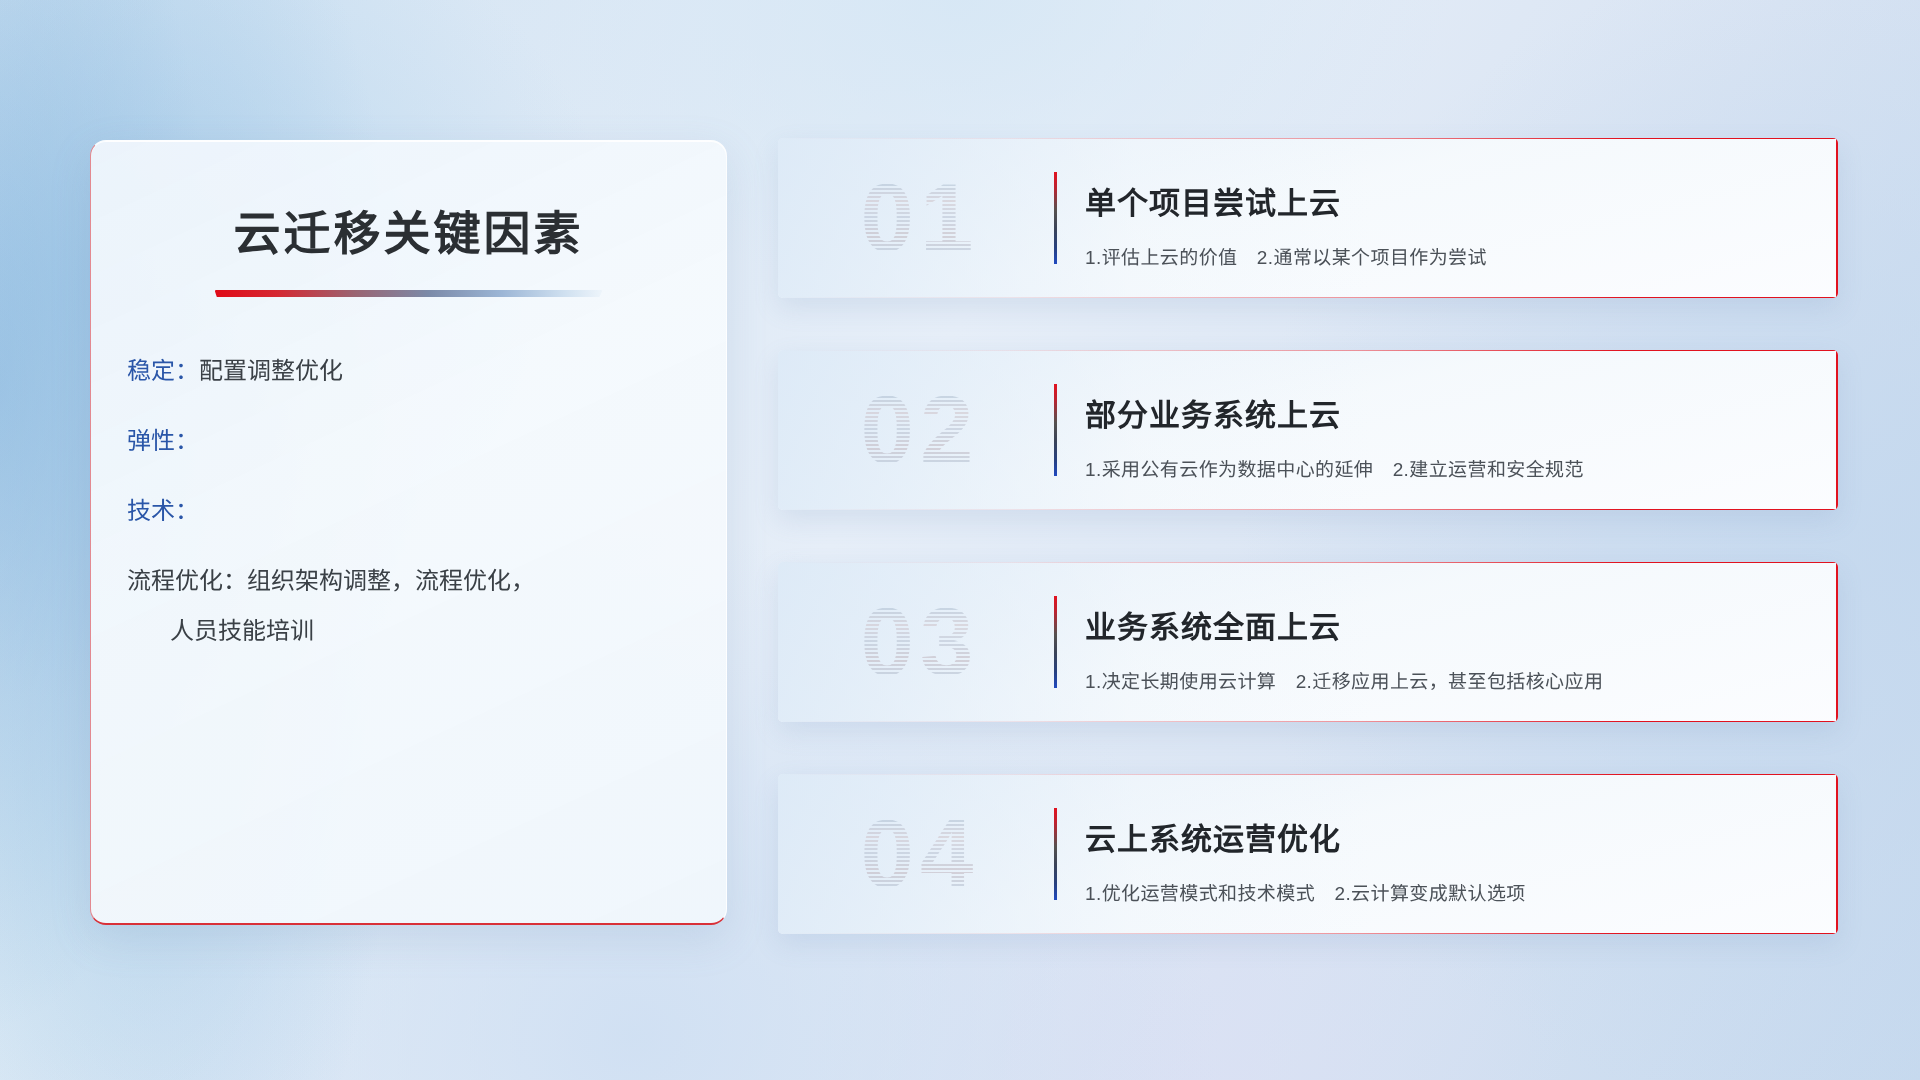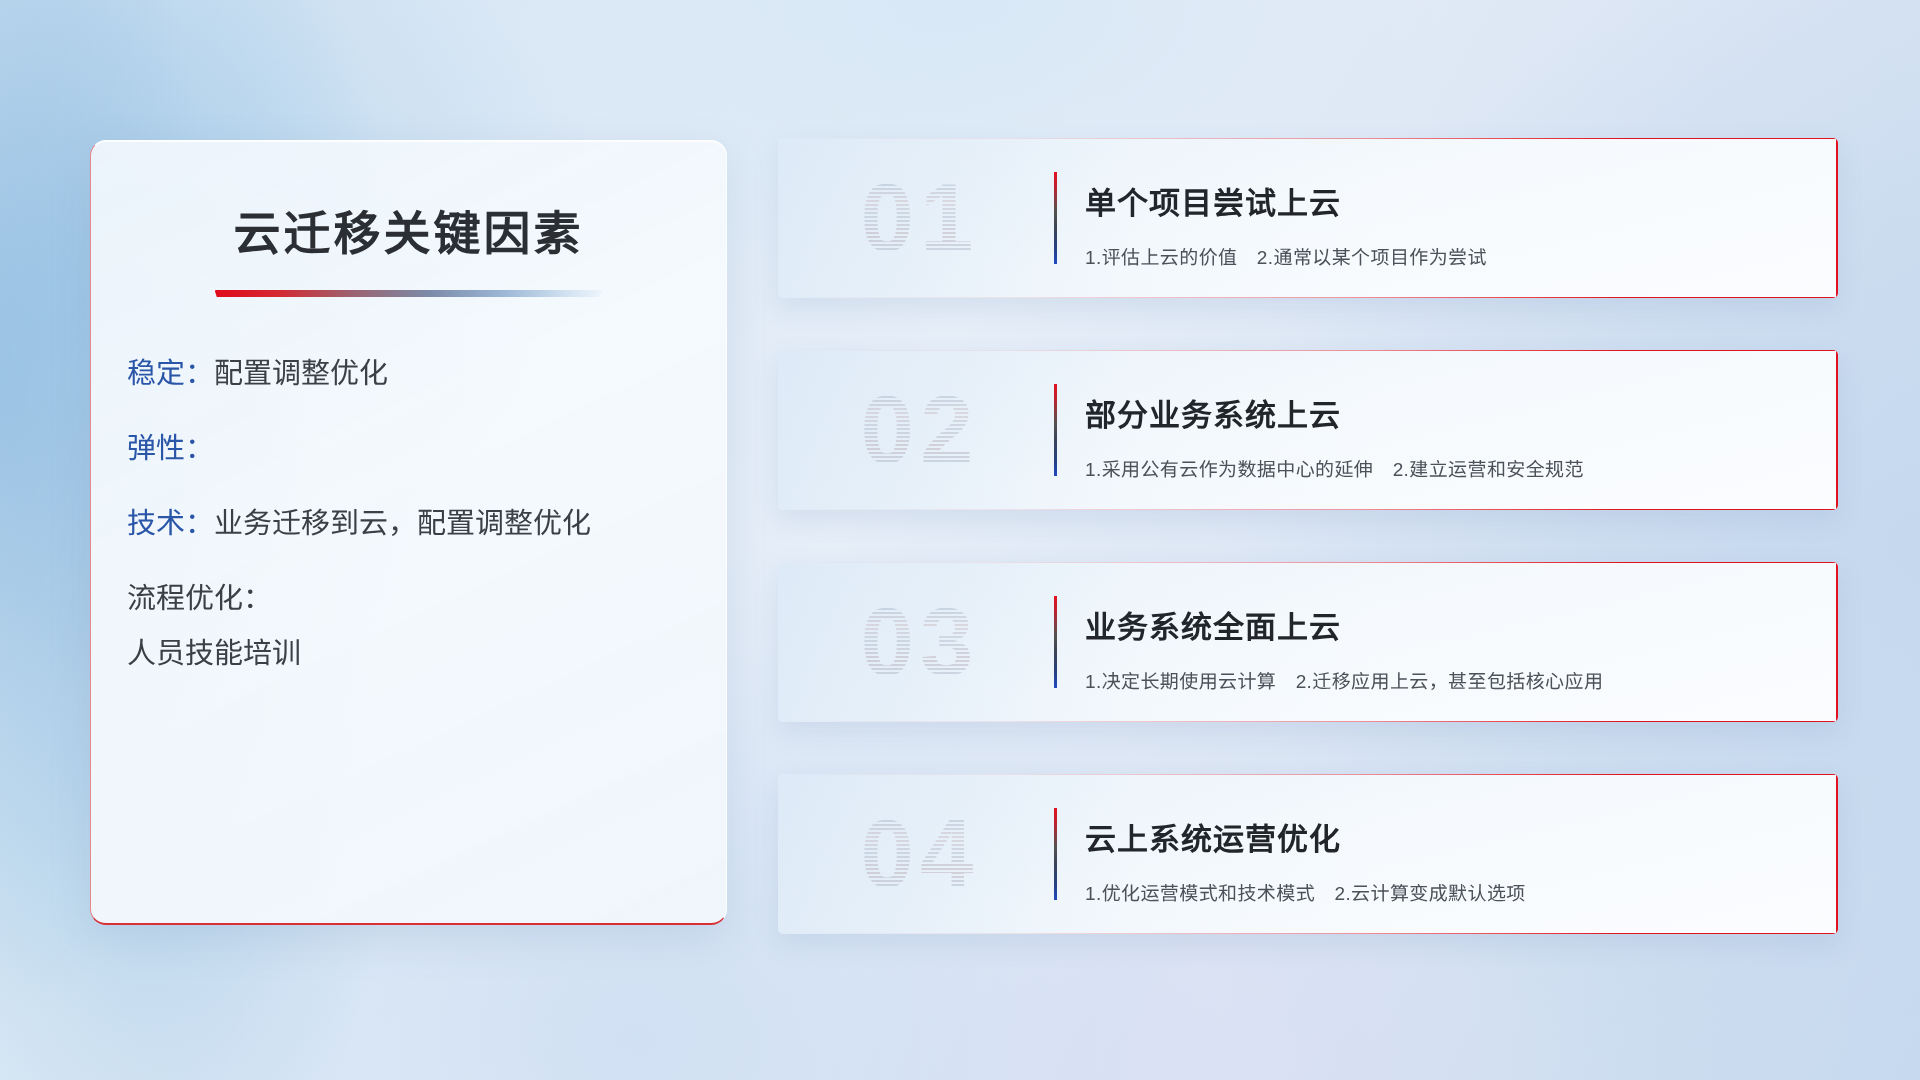--- a/index.html
+++ b/index.html
@@ -48,29 +48,29 @@
   .title-rule{
     margin:26px auto 0 auto; width:388px; height:7px;
     background:linear-gradient(90deg,#e00a18 0%, #d52832 16%, #9a6472 36%, #7b8aa8 55%, #9cb6d6 74%, #cfe0f0 90%, rgba(222,235,246,0.25) 100%);
     clip-path:polygon(0 0, 100% 0, 99.2% 100%, 0.6% 100%);
     border-radius:1px;
   }
 
   .factor-list{ margin:62px 0 0 36px; }
   .factor-row{
     display:flex; align-items:flex-end;
-    font-size:29px; line-height:1.0;
+    font-size:24px; line-height:1.0;
     margin-bottom:46px; color:#3a4046; white-space:nowrap;
   }
   .factor-row:last-child{ margin-bottom:0; }
   .factor-label{ font-weight:400; }
   .factor-label.accent{ color:#2a56a8; }
   .factor-label.plain{ color:#3a4046; }
   .factor-text{ color:#3a4046; }
-  .factor-cont{ margin-top:-20px; }
+  .factor-cont{ margin-top:-20px;margin-left:43px; }
 
   
   .cards{ position:absolute; left:778px; top:138px; width:1060px; }
   .card{
     position:relative; height:160px; margin-bottom:52px;
     border-radius:5px;
     background:linear-gradient(165deg, rgba(232,241,250,0.92) 0%, rgba(246,250,253,0.97) 45%, rgba(252,253,255,0.99) 100%);
     box-shadow:0 10px 26px rgba(110,145,185,0.16);
     overflow:hidden;
   }
@@ -130,24 +130,24 @@
     <div class="factor-list">
         <div class="factor-row">
           <span class="factor-label accent">稳定：</span>
           <span class="factor-text">配置调整优化</span>
         </div>
         <div class="factor-row">
           <span class="factor-label accent">弹性：</span>
         </div>
         <div class="factor-row">
           <span class="factor-label accent">技术：</span>
-          <span class="factor-text">业务迁移到云，配置调整优化</span>
         </div>
         <div class="factor-row">
           <span class="factor-label plain">流程优化：</span>
+          <span class="factor-text">组织架构调整，流程优化，</span>
         </div>
         <div class="factor-row factor-cont">
           <span class="factor-text">人员技能培训</span>
         </div>
       </div>
   </section>
 
   <section class="cards">
       <article class="card">
         <div class="card-num">

